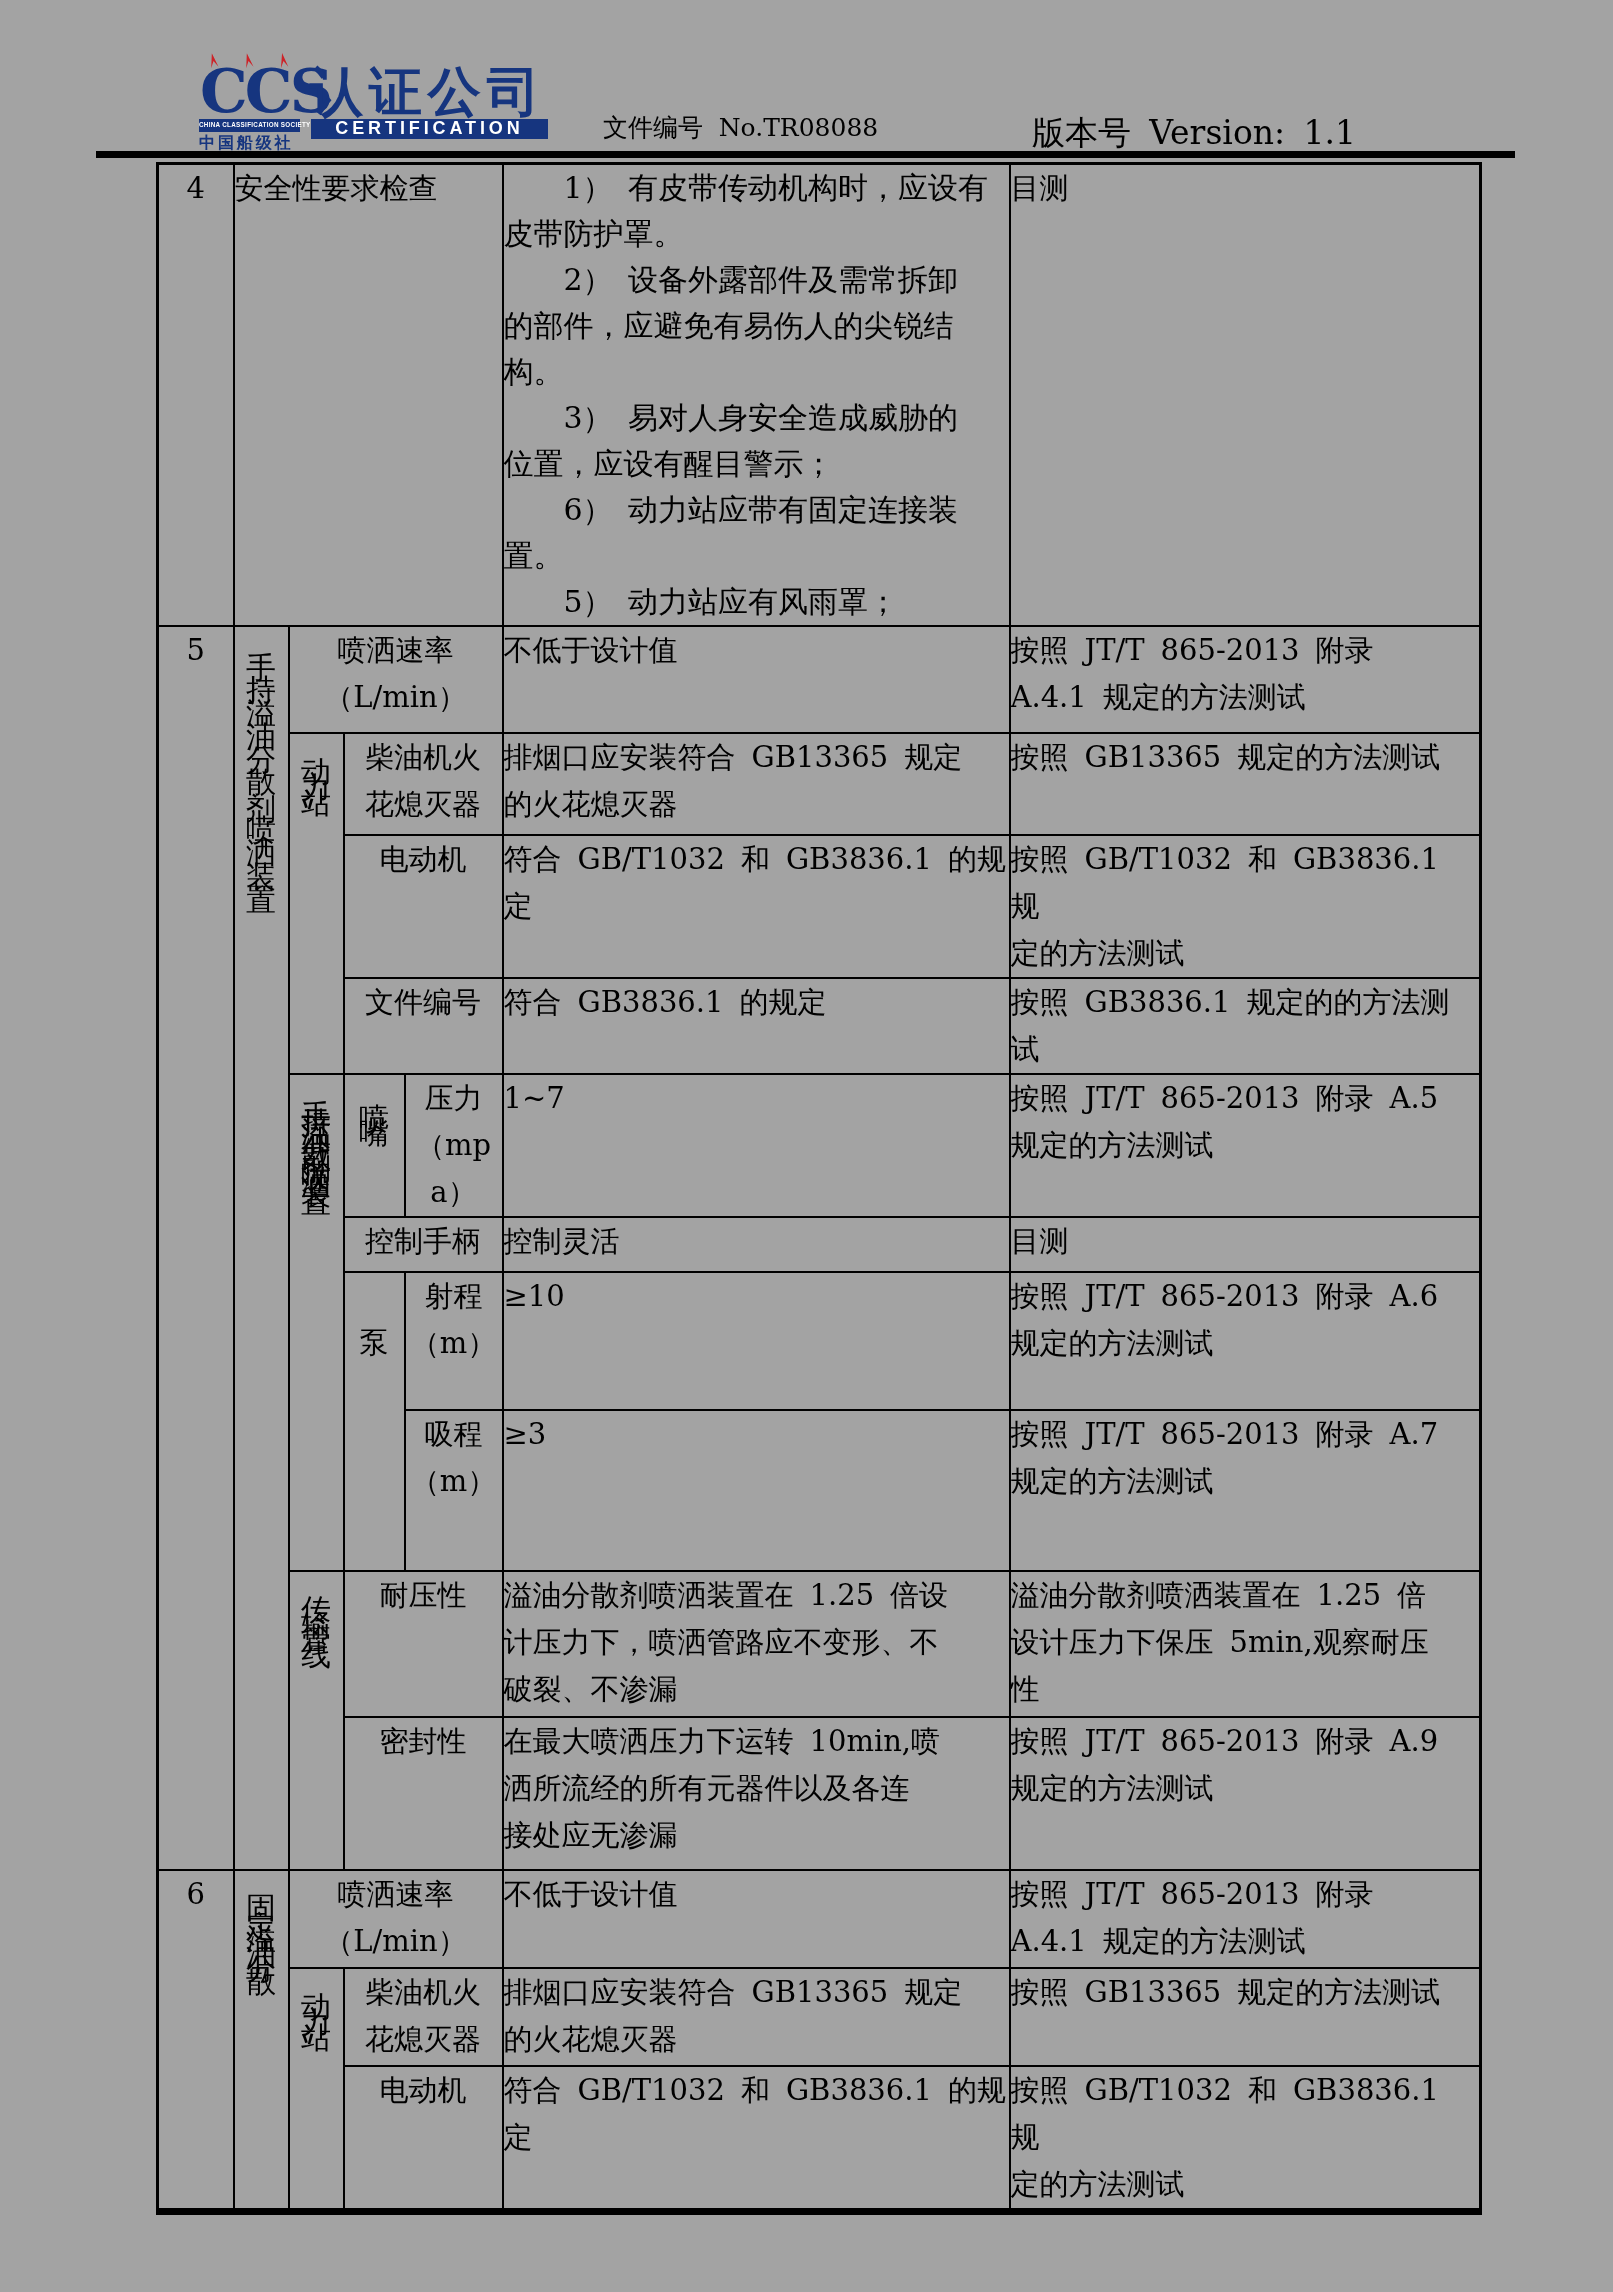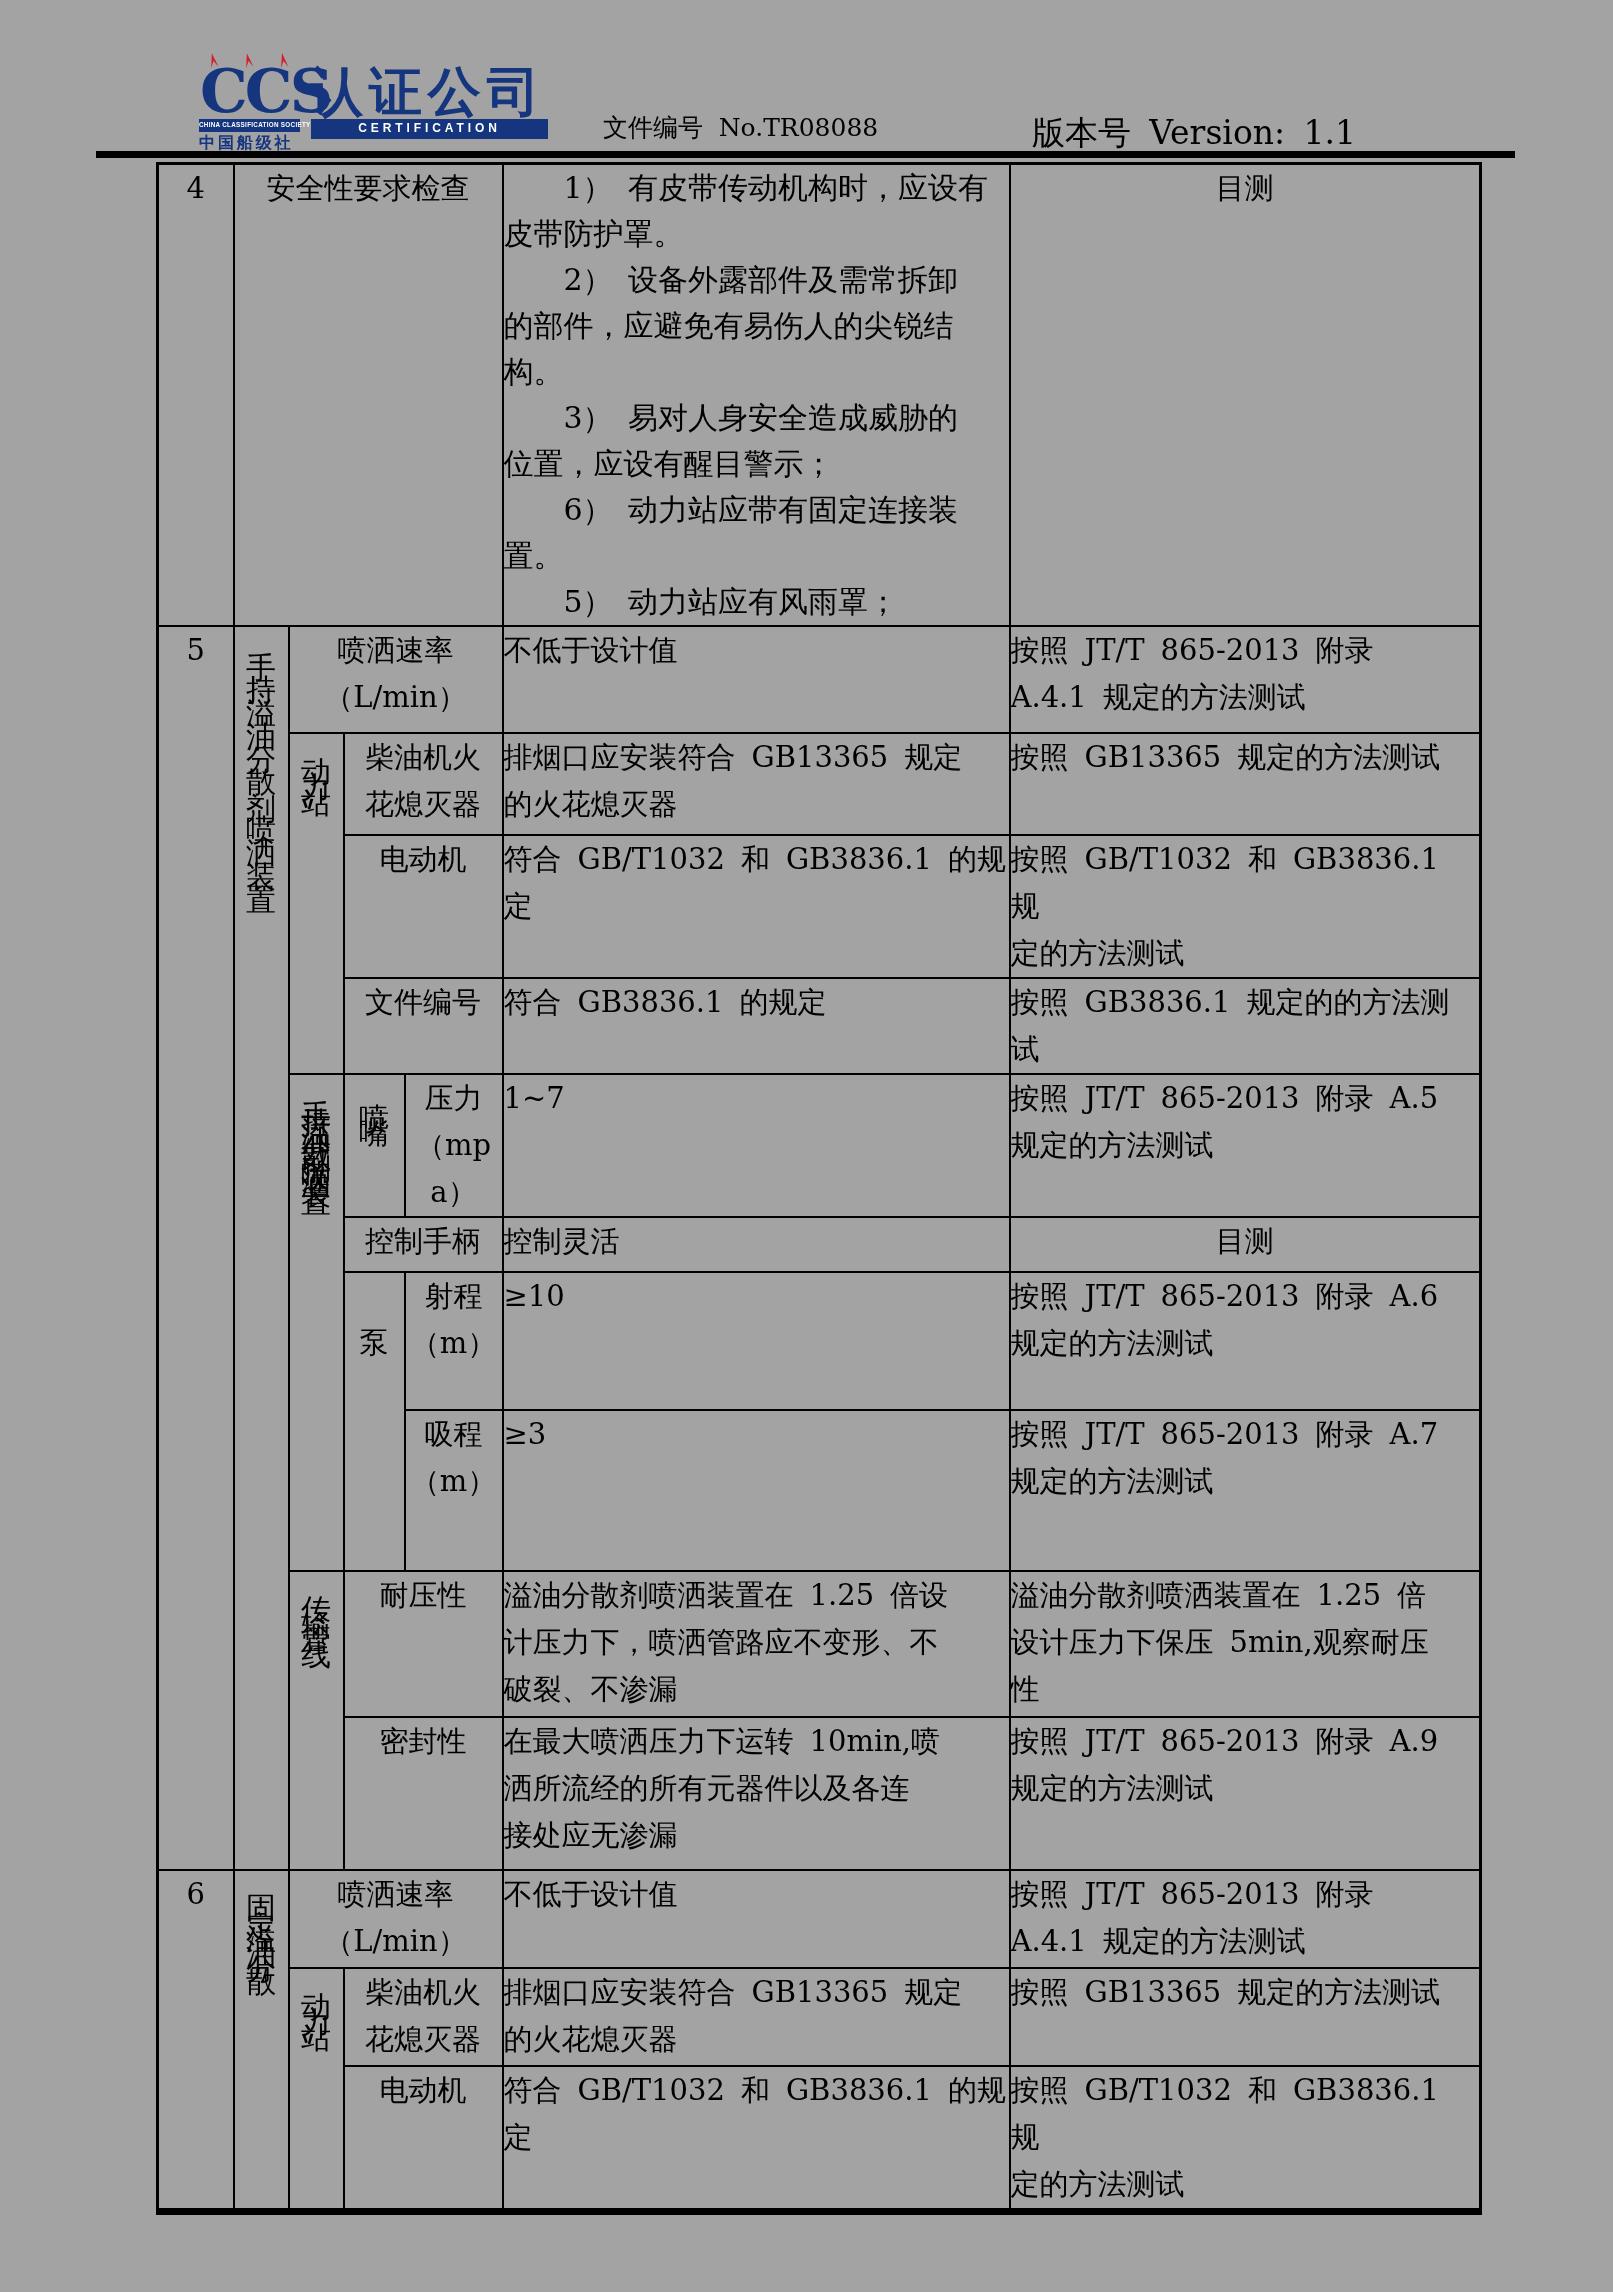--- a/index.html
+++ b/index.html
@@ -16,42 +16,42 @@
   .f2{left:43px;top:-5.9px;transform:rotate(-12deg);}
   .f3{left:78px;top:-5.9px;transform:rotate(-10deg);}
   .en-bar{position:absolute;left:-1px;top:60px;width:101px;height:12.7px;background:var(--navy);
           color:#fff;font-family:"Liberation Sans",sans-serif;font-size:6.3px;font-weight:bold;
           letter-spacing:0.3px;text-align:center;line-height:12.7px;white-space:nowrap;}
   .cn-small{position:absolute;left:-1px;top:74px;font-size:16px;font-weight:bold;
             color:var(--navy);letter-spacing:2.9px;white-space:nowrap;}
   .cn-right{position:absolute;left:110px;top:5.9px;font-size:53px;font-weight:bold;
             color:var(--navy);letter-spacing:5.9px;white-space:nowrap;line-height:1;}
   .cert-bar{position:absolute;left:111px;top:60px;width:237px;height:19.5px;background:var(--navy);
-            color:#fff;font-family:"Liberation Sans",sans-serif;font-size:12px;font-weight:bold;
+            color:#fff;font-family:"Liberation Sans",sans-serif;font-size:18px;font-weight:bold;
             letter-spacing:3.9px;text-align:center;line-height:19.5px;}
   .doc-no{position:absolute;left:603px;top:111px;font-size:25px;word-spacing:7.8px;white-space:nowrap;}
   .version{position:absolute;left:1032px;top:111px;font-size:33px;word-spacing:7.8px;white-space:nowrap;}
   .head-rule{position:absolute;left:96px;top:151px;width:1419px;height:6.8px;background:#000;}
 
   
   table.doc{position:absolute;left:156px;top:162px;width:1322px;
             border-collapse:collapse;table-layout:fixed;}
   table.doc{border:3.9px solid #000;border-bottom:7.8px solid #000;}
   table.doc td{border:2.9px solid #000;padding:0;font-size:29px;line-height:47px;
                vertical-align:top;overflow:hidden;}
   td.num{font-size:33px;text-align:center;vertical-align:middle;}
   td.num-bottom{font-size:33px;text-align:center;vertical-align:bottom;padding-bottom:13.7px;}
   td.lbl{text-align:center;vertical-align:middle;white-space:pre-line;line-height:43px;word-spacing:3.9px;}
   td.vlabel{text-align:center;vertical-align:middle;}
   .vtext{writing-mode:vertical-rl;text-orientation:upright;display:inline-block;line-height:1;}
   .ls-lg{letter-spacing:23.4px;font-size:30px;}
   .ls-sm{letter-spacing:8.8px;font-size:30px;}
   .ls-md{letter-spacing:14.6px;font-size:30px;}
   td.req,td.mth{padding:7.8px 12.7px;white-space:pre-line;word-spacing:6.8px;}
-  td.mid{text-align:center;vertical-align:middle;}
+  td.mid{vertical-align:middle;}
   td.items{padding:3.9px 12.7px;}
   td.items p{margin:0;text-indent:2em;white-space:pre-line;font-size:30px;line-height:46px;word-spacing:5.9px;}
 
   
   .footer{position:absolute;left:585px;top:2146px;width:468px;text-align:center;
           font-size:26px;word-spacing:5.9px;}
 </style>
 </head>
 <body>
 

